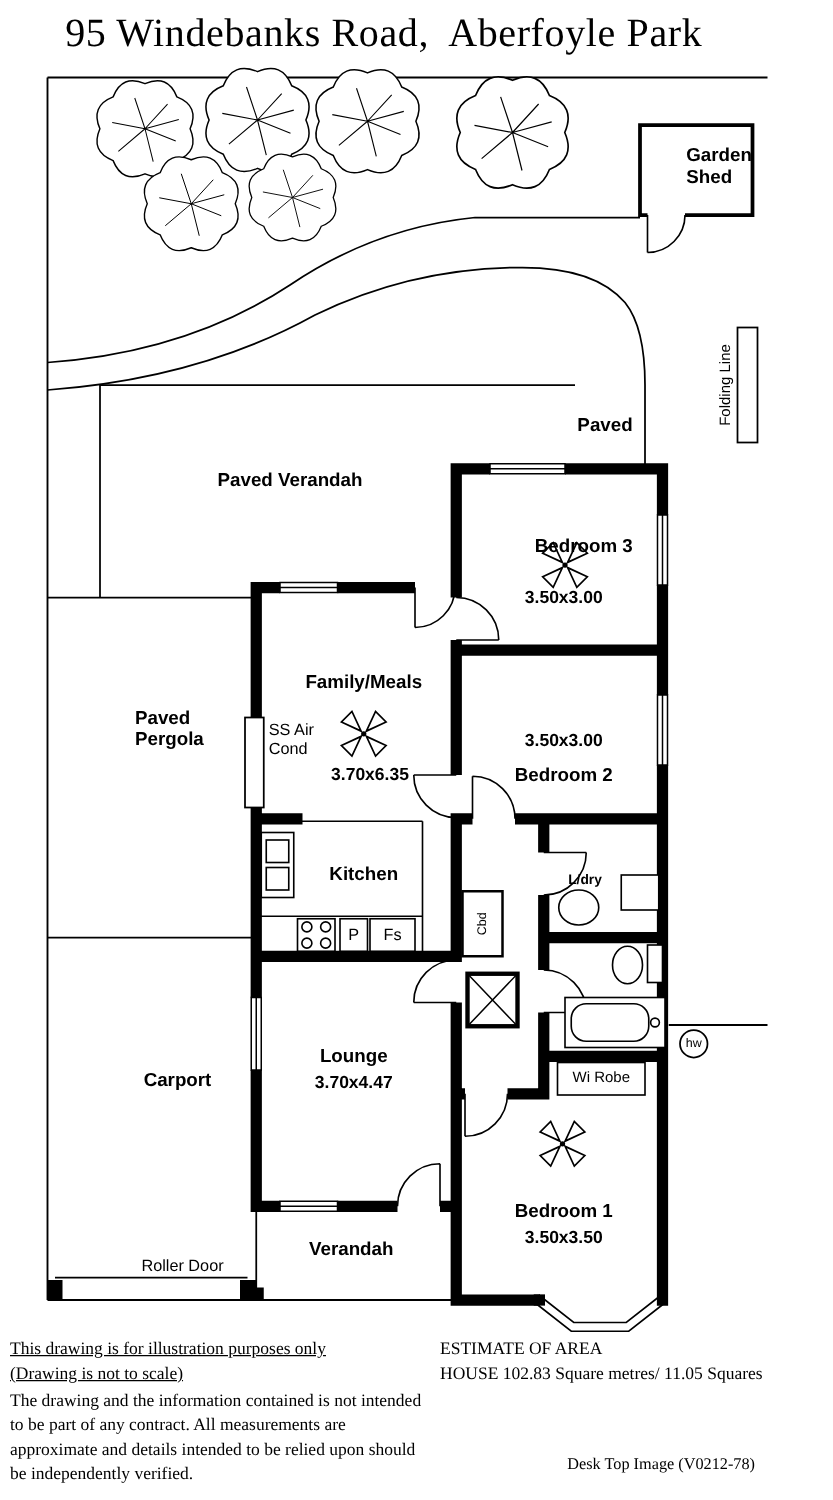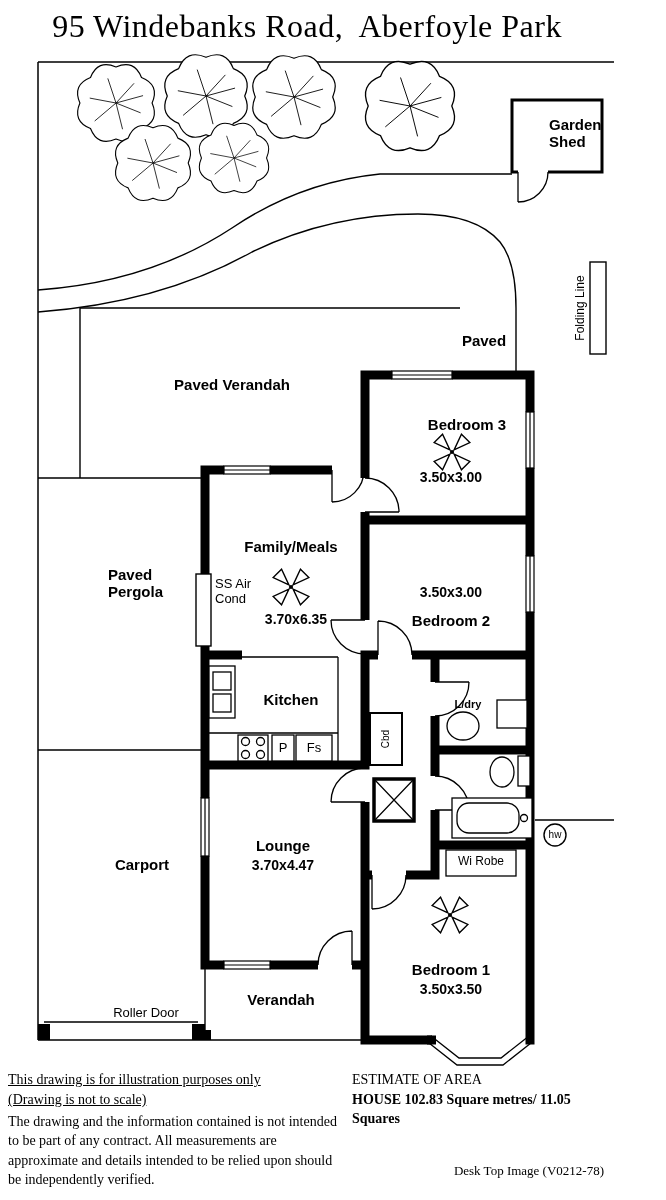--- a/index.html
+++ b/index.html
@@ -191,21 +191,21 @@
 
   <div class="blk room" style="left:533px;top:116px;width:64px;margin-left:16px;">Garden Shed</div>
   <div class="lbl vert" style="left:581px;top:308px;">Folding Line</div>
   <div class="lbl room" style="left:484px;top:341px;">Paved</div>
   <div class="lbl room" style="left:232px;top:385px;">Paved Verandah</div>
   <div class="blk room" style="left:108px;top:566px;width:70px;">Paved Pergola</div>
   <div class="lbl room" style="left:142px;top:865px;">Carport</div>
   <div class="lbl med" style="left:146px;top:1013px;font-size:13px;">Roller Door</div>
   <div class="lbl room" style="left:281px;top:1000px;">Verandah</div>
 
-  <div class="lbl room" style="left:451px;top:425px;padding-left:32px;">Bedroom 3</div>
+  <div class="lbl room" style="left:451px;top:438px;padding-left:32px;">Bedroom 3</div>
   <div class="lbl dims" style="left:451px;top:478px;">3.50x3.00</div>
 
   <div class="lbl room" style="left:451px;top:573px;margin-top:48px;">Bedroom 2</div>
   <div class="lbl dims" style="left:451px;top:593px;">3.50x3.00</div>
 
   <div class="lbl room" style="left:291px;top:547px;">Family/Meals</div>
   <div class="blk sm" style="left:215px;top:577px;width:48px;">SS Air Cond</div>
   <div class="lbl dims" style="left:296px;top:620px;">3.70x6.35</div>
 
   <div class="lbl room" style="left:291px;top:700px;">Kitchen</div>
@@ -222,16 +222,16 @@
   <div class="lbl" style="left:555px;top:835px;font-size:10px;font-weight:normal;">hw</div>
 
   <div class="lbl room" style="left:451px;top:970px;">Bedroom 1</div>
   <div class="lbl dims" style="left:451px;top:990px;">3.50x3.50</div>
 
   <div class="foot underline" style="left:8px;top:1070px;">This drawing is for illustration purposes only</div>
   <div class="foot underline" style="left:8px;top:1090px;">(Drawing is not to scale)</div>
   <div class="foot" style="left:8px;top:1112px;width:340px;">The drawing and the information contained is not intended to be part of any contract.  All measurements are approximate and details intended to be relied upon should be independently verified.</div>
 
   <div class="foot" style="left:352px;top:1070px;">ESTIMATE OF AREA</div>
-  <div class="foot" style="left:352px;top:1090px;font-weight:bold;">HOUSE  102.83 Square metres/ 11.05 Squares</div>
+  <div class="foot" style="left:352px;top:1090px;">HOUSE  102.83 Square metres/ 11.05 Squares</div>
 
   <div class="credit" style="top:1163px;text-align:center;">Desk Top Image  (V0212-78)</div>
 </div>
 
 </body></html>

